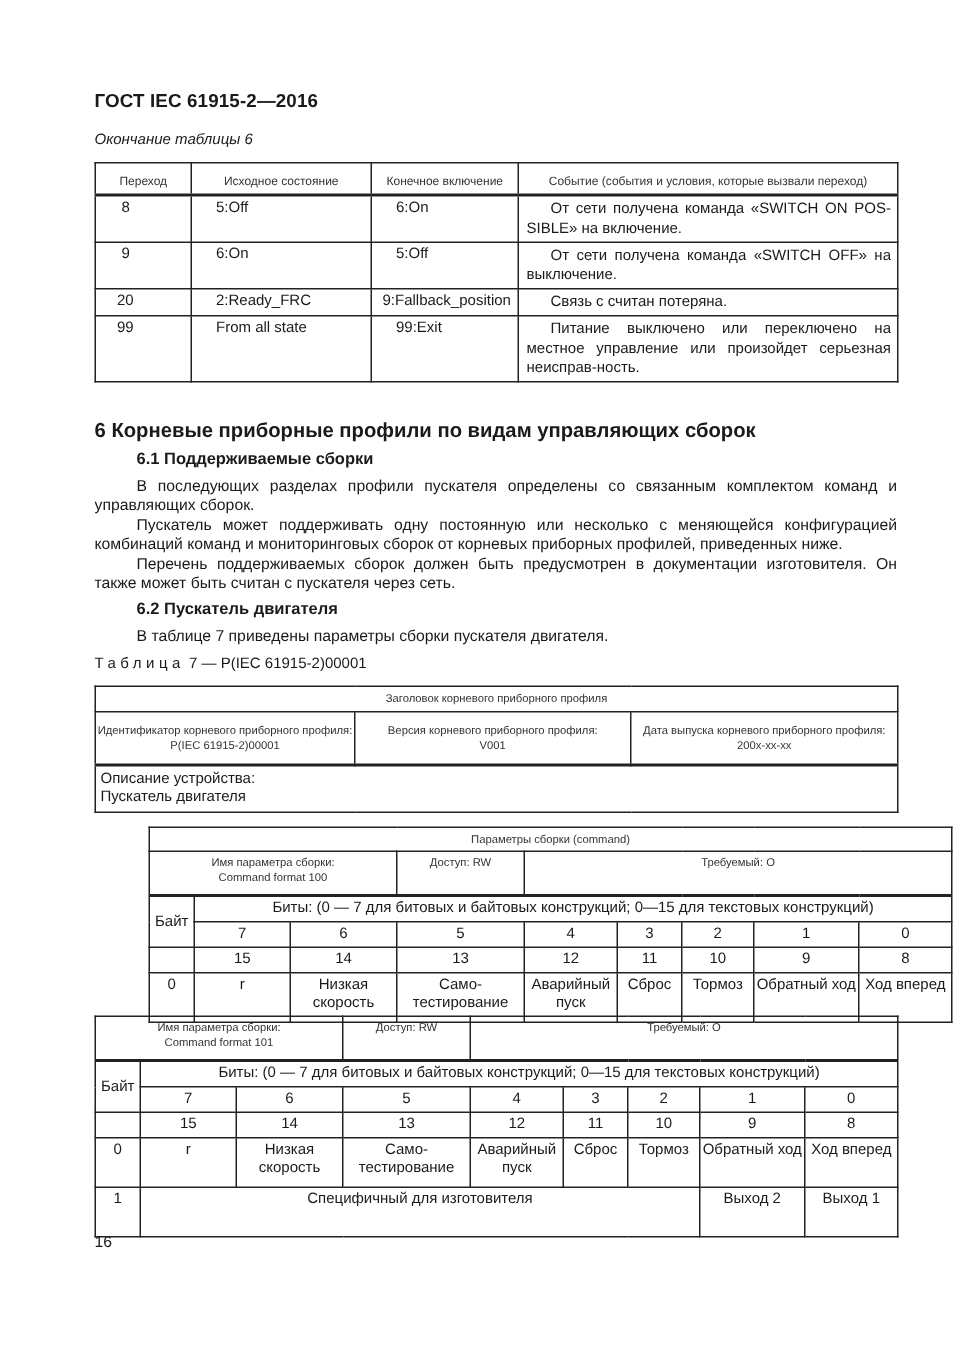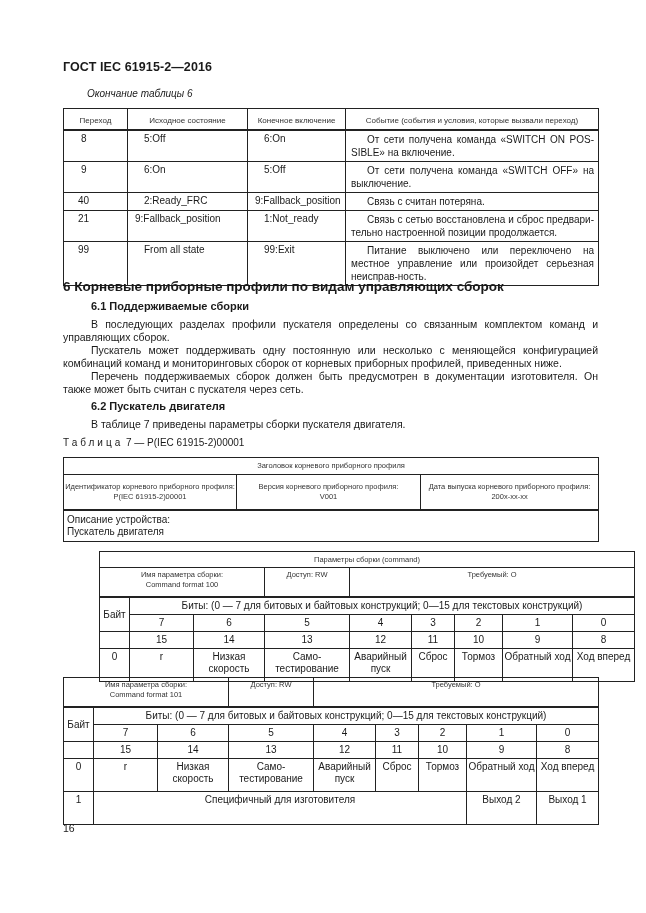--- a/index.html
+++ b/index.html
@@ -1,20 +1,20 @@
 <!DOCTYPE html>
 <html><head>
 <meta charset="utf-8">
 <style>
   html, body { margin: 0; padding: 0; background: #ffffff; }
   body { width: 646px; height: 913px; position: relative; overflow: hidden;
          font-family: "Liberation Sans", sans-serif; color: #1a1a1a; }
   .abs { position: absolute; }
   .doc-title { left: 63px; top: 60px; font-size: 12.5px; font-weight: bold; letter-spacing: 0.1px; }
-  .cont-caption { left: 63px; top: 88px; font-size: 10px; font-style: italic; margin-left: 24px; }
+  .cont-caption { left: 63px; top: 88px; font-size: 10px; font-style: italic; }
 
   table { border-collapse: collapse; position: absolute; left: 63px; width: 535px; table-layout: fixed; }
   td { border: 1px solid #222; padding: 0; vertical-align: top; }
 
   
   #t6 { top: 108px; font-size: 10px; }
   #t6 .hdr td { height: 18px; font-size: 8px; text-align: center; vertical-align: middle; color: #333; }
   #t6 .hdr { border-bottom: 2px solid #c2410c; }
   #t6 tr.hdr td { border-bottom: 2px double #222; }
   #t6 td.c0 { padding-left: 17px; }
@@ -77,30 +77,24 @@
     <td class="c2">6:On</td>
     <td class="ev">От сети получена команда «SWITCH ON POS-SIBLE» на включение.</td>
   </tr>
   <tr style="height:30px">
     <td class="c0">9</td>
     <td class="c1">6:On</td>
     <td class="c2">5:Off</td>
     <td class="ev">От сети получена команда «SWITCH OFF» на выключение.</td>
   </tr>
   <tr style="height:17px">
-    <td class="c0" style="padding-left:14px">40</td>
+    <td class="c0" style="padding-left:14px">20</td>
     <td class="c1">2:Ready_FRC</td>
     <td class="c2 left">9:Fallback_position</td>
     <td class="ev">Связь с считан потеряна.</td>
-  </tr>
-  <tr style="height:30px">
-    <td class="c0" style="padding-left:14px">21</td>
-    <td class="c1 left">9:Fallback_position</td>
-    <td class="c2">1:Not_ready</td>
-    <td class="ev">Связь с сетью восстановлена и сброс предвари-тельно настроенной позиции продолжается.</td>
   </tr>
   <tr style="height:42px">
     <td class="c0" style="padding-left:14px">99</td>
     <td class="c1">From all state</td>
     <td class="c2">99:Exit</td>
     <td class="ev">Питание выключено или переключено на местное управление или произойдет серьезная неисправ-ность.</td>
   </tr>
 </tbody>
   </table>
 

